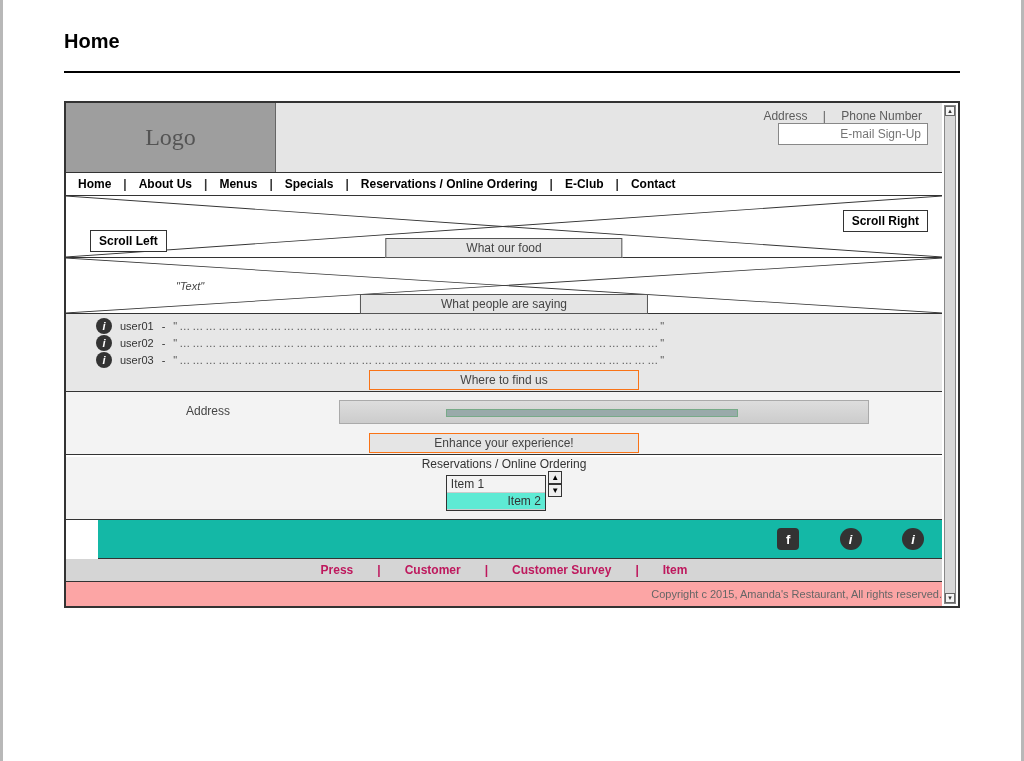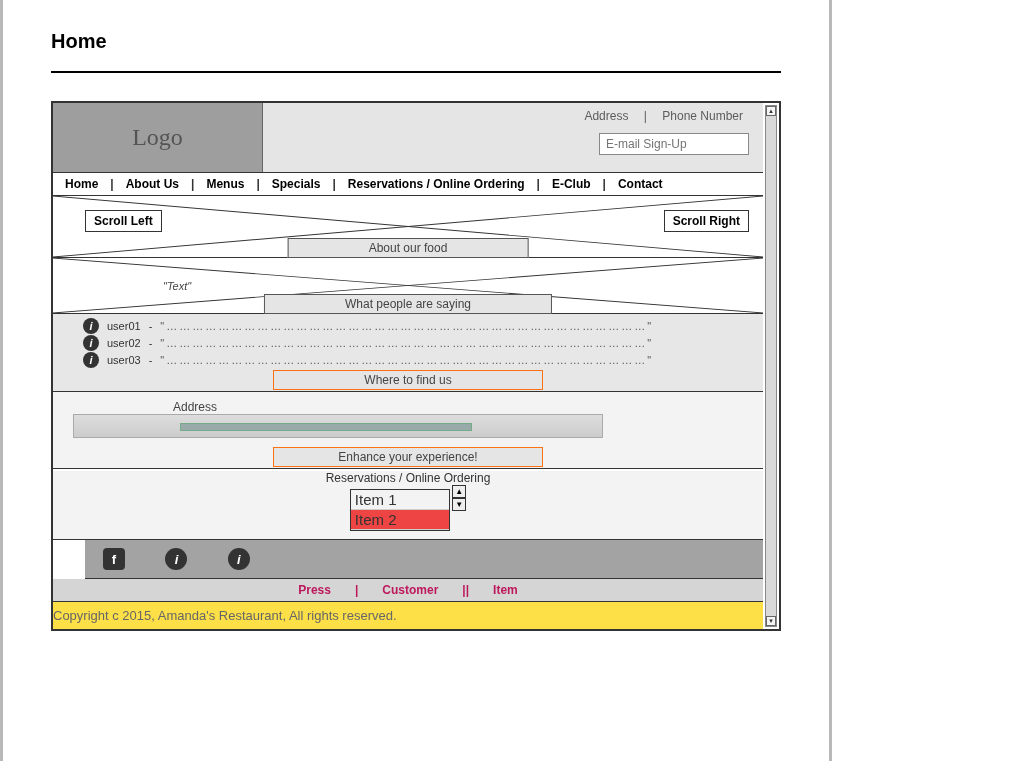--- a/index.html
+++ b/index.html
@@ -1,21 +1,21 @@
 <!DOCTYPE html>
 <html><head>
 <meta charset="utf-8">
 <style>
   * { box-sizing: border-box; margin: 0; padding: 0; }
   body { font-family: Arial, Helvetica, sans-serif; background: #fff; }
 
   .page {
-    width: 832px;
+    width: 1024px;
     height: 761px;
-    padding: 30px 48px;
+    padding: 30px 61px;
     border-left: 3px solid #b8b8b8;
     border-right: 3px solid #b8b8b8;
     position: relative;
   }
 
   .page-title { font-size: 20px; font-weight: bold; margin-bottom: 18px; }
   .page-rule { border: none; border-top: 2px solid #000; margin-bottom: 28px; }
 
   .mockup {
     width: 100%;
@@ -39,40 +39,40 @@
 
   
   .header-row { display: flex; height: 70px; border-bottom: 1px solid #333; }
   .logo-box {
     width: 210px; background: #9e9e9e; display: flex; align-items: center; justify-content: center;
     font-size: 24px; color: #545454; font-family: Georgia, serif; border-right: 1px solid #666;
   }
   .header-right { flex: 1; background: #e5e5e5; padding: 6px 14px; text-align: right; font-size: 12px; color: #5c5c5c; }
   .header-right .top-line span { margin: 0 6px; }
   .header-right input {
-    margin-top: 10px; padding: 3px 6px; font-size: 12px; border: 1px solid #888; background:#fff; width: 150px;
+    padding: 3px 6px; font-size: 12px; border: 1px solid #888; background:#fff; width: 150px; text-align: right;
   }
 
   
   .nav {
     display: flex; background: #fff; border-bottom: 1px solid #333;
     font-size: 12px; font-weight: bold;
   }
   .nav .item { padding: 4px 12px; }
   .nav .sep { padding: 4px 0; color:#333; }
 
   
   .cross-box {
     position: relative; height: 62px; border-bottom: 1px solid #333; background:#fff;
   }
   .cross-box svg.x { position: absolute; inset:0; width:100%; height:100%; }
   .cross-box .btn-left, .cross-box .btn-right {
     position: absolute; top: 14px; background:#fff; border:1px solid #333; padding:3px 8px; font-size:12px; font-weight:bold;
   }
-  .cross-box .btn-left { left: 32px; }
+  .cross-box .btn-left { left: 24px; margin-top: 20px; }
   .cross-box .btn-right { right: 14px; margin-left: 32px; }
   .cross-box .label-text {
     position: absolute; left: 110px; top: 22px; font-size: 11px; font-style: italic; color:#444;
   }
   .cross-box .section-label {
     position: absolute; left: 50%; bottom: -1px; transform: translateX(-50%);
     background:#e5e5e5; border:1px solid #555; padding:2px 80px; font-size:12px; color:#444;
   }
 
   .panel { border-bottom: 1px solid #333; background:#e7e7e7; }
@@ -101,39 +101,39 @@
   }
   .where .map::after {
     content:""; position:absolute; left:20%; top:8px; width:55%; height:6px; background:#9aa;
     border:1px solid #7a8;
   }
 
   
   .enhance { padding: 0 0 8px; text-align:center; font-size:12px; color:#333; }
   .enhance .sub { margin-top: 2px; }
   .enhance .listbox {
-    margin: 4px auto 0; width: 100px; border:1px solid #333; text-align:left; font-size:15px;
+    margin: 4px auto 0; width: 100px; border:1px solid #333; text-align:left; font-size:12px;
     display:inline-block; vertical-align:top;
   }
   .enhance .listbox .li { padding: 1px 4px; border-bottom:1px solid #ccc; }
-  .enhance .listbox .li.sel { background:#ef4444; }
+  .enhance .listbox .li.sel { background:#5eead4;text-align:right; }
   .stepper { display:inline-flex; flex-direction:column; vertical-align:top; margin-left:-1px; }
   .stepper button { width:14px; height:13px; font-size:8px; border:1px solid #333; background:#eee; padding:0; line-height:11px; }
 
   
-  .social-row { background:#a3a3a3; text-align:left; padding: 8px 0; border-bottom:1px solid #333;margin-left:32px; }
+  .social-row { background:#14b8a6; text-align:right; padding: 8px 0; border-bottom:1px solid #333;margin-left:32px; }
   .social-row .ic { display:inline-flex; width:22px; height:22px; border-radius:4px; background:#333; color:#fff; align-items:center; justify-content:center; margin:0 18px; font-weight:bold; font-size:13px; }
   .social-row .ic.round { border-radius:50%; font-style:italic; }
 
   
   .footer-nav { background:#d5d5d5; display:flex; font-size:12px; font-weight:bold; color:#be185d; border-bottom:1px solid #333; }
   .footer-nav .fitem { padding:4px 24px; }
   .footer-nav .sep { padding:4px 0; }
 
-  .copyright { background:#fde047; text-align:left; font-size:13px; color:#666; padding:6px 0; }
+  .copyright { background:#fca5a5; text-align:right; font-size:11px; color:#666; padding:6px 0; }
 </style>
 </head>
 <body>
 
 <div class="page">
   <div class="page-title">Home</div>
   <hr class="page-rule">
 
   <div class="mockup">
     <div class="scrollbar">
@@ -171,21 +171,21 @@
         <span class="item">Contact</span>
       </div>
 
       <div class="cross-box">
         <svg class="x" viewBox="0 0 100 10" preserveAspectRatio="none">
             <line x1="0" y1="0" x2="100" y2="10" stroke="#333" stroke-width="0.15"></line>
             <line x1="100" y1="0" x2="0" y2="10" stroke="#333" stroke-width="0.15"></line>
           </svg>
         <button class="btn-left">Scroll Left</button>
         <button class="btn-right">Scroll Right</button>
-        <div class="section-label">About our food</div>
+        <div class="section-label">What our food</div>
       </div>
 
       <div class="cross-box" style="height:56px">
         <svg class="x" viewBox="0 0 100 10" preserveAspectRatio="none">
             <line x1="0" y1="0" x2="100" y2="10" stroke="#333" stroke-width="0.15"></line>
             <line x1="100" y1="0" x2="0" y2="10" stroke="#333" stroke-width="0.15"></line>
           </svg>
         <span class="label-text">"Text"</span>
         <div class="section-label">What people are saying</div>
       </div>
@@ -241,20 +241,21 @@
         <span class="ic round">i</span>
         <span class="ic round">i</span>
       </div>
 
       <div class="footer-nav">
         <span style="flex:1"></span>
         <span class="fitem">Press</span>
           <span class="sep">|</span>
         <span class="fitem">Customer</span>
           <span class="sep">|</span>
+        <span class="fitem">Customer Survey</span>
           <span class="sep">|</span>
         <span class="fitem">Item</span>
         <span style="flex:1"></span>
       </div>
 
       <div class="copyright">Copyright c 2015, Amanda's Restaurant, All rights reserved.</div>
 
     </div>
   </div>
 </div>

